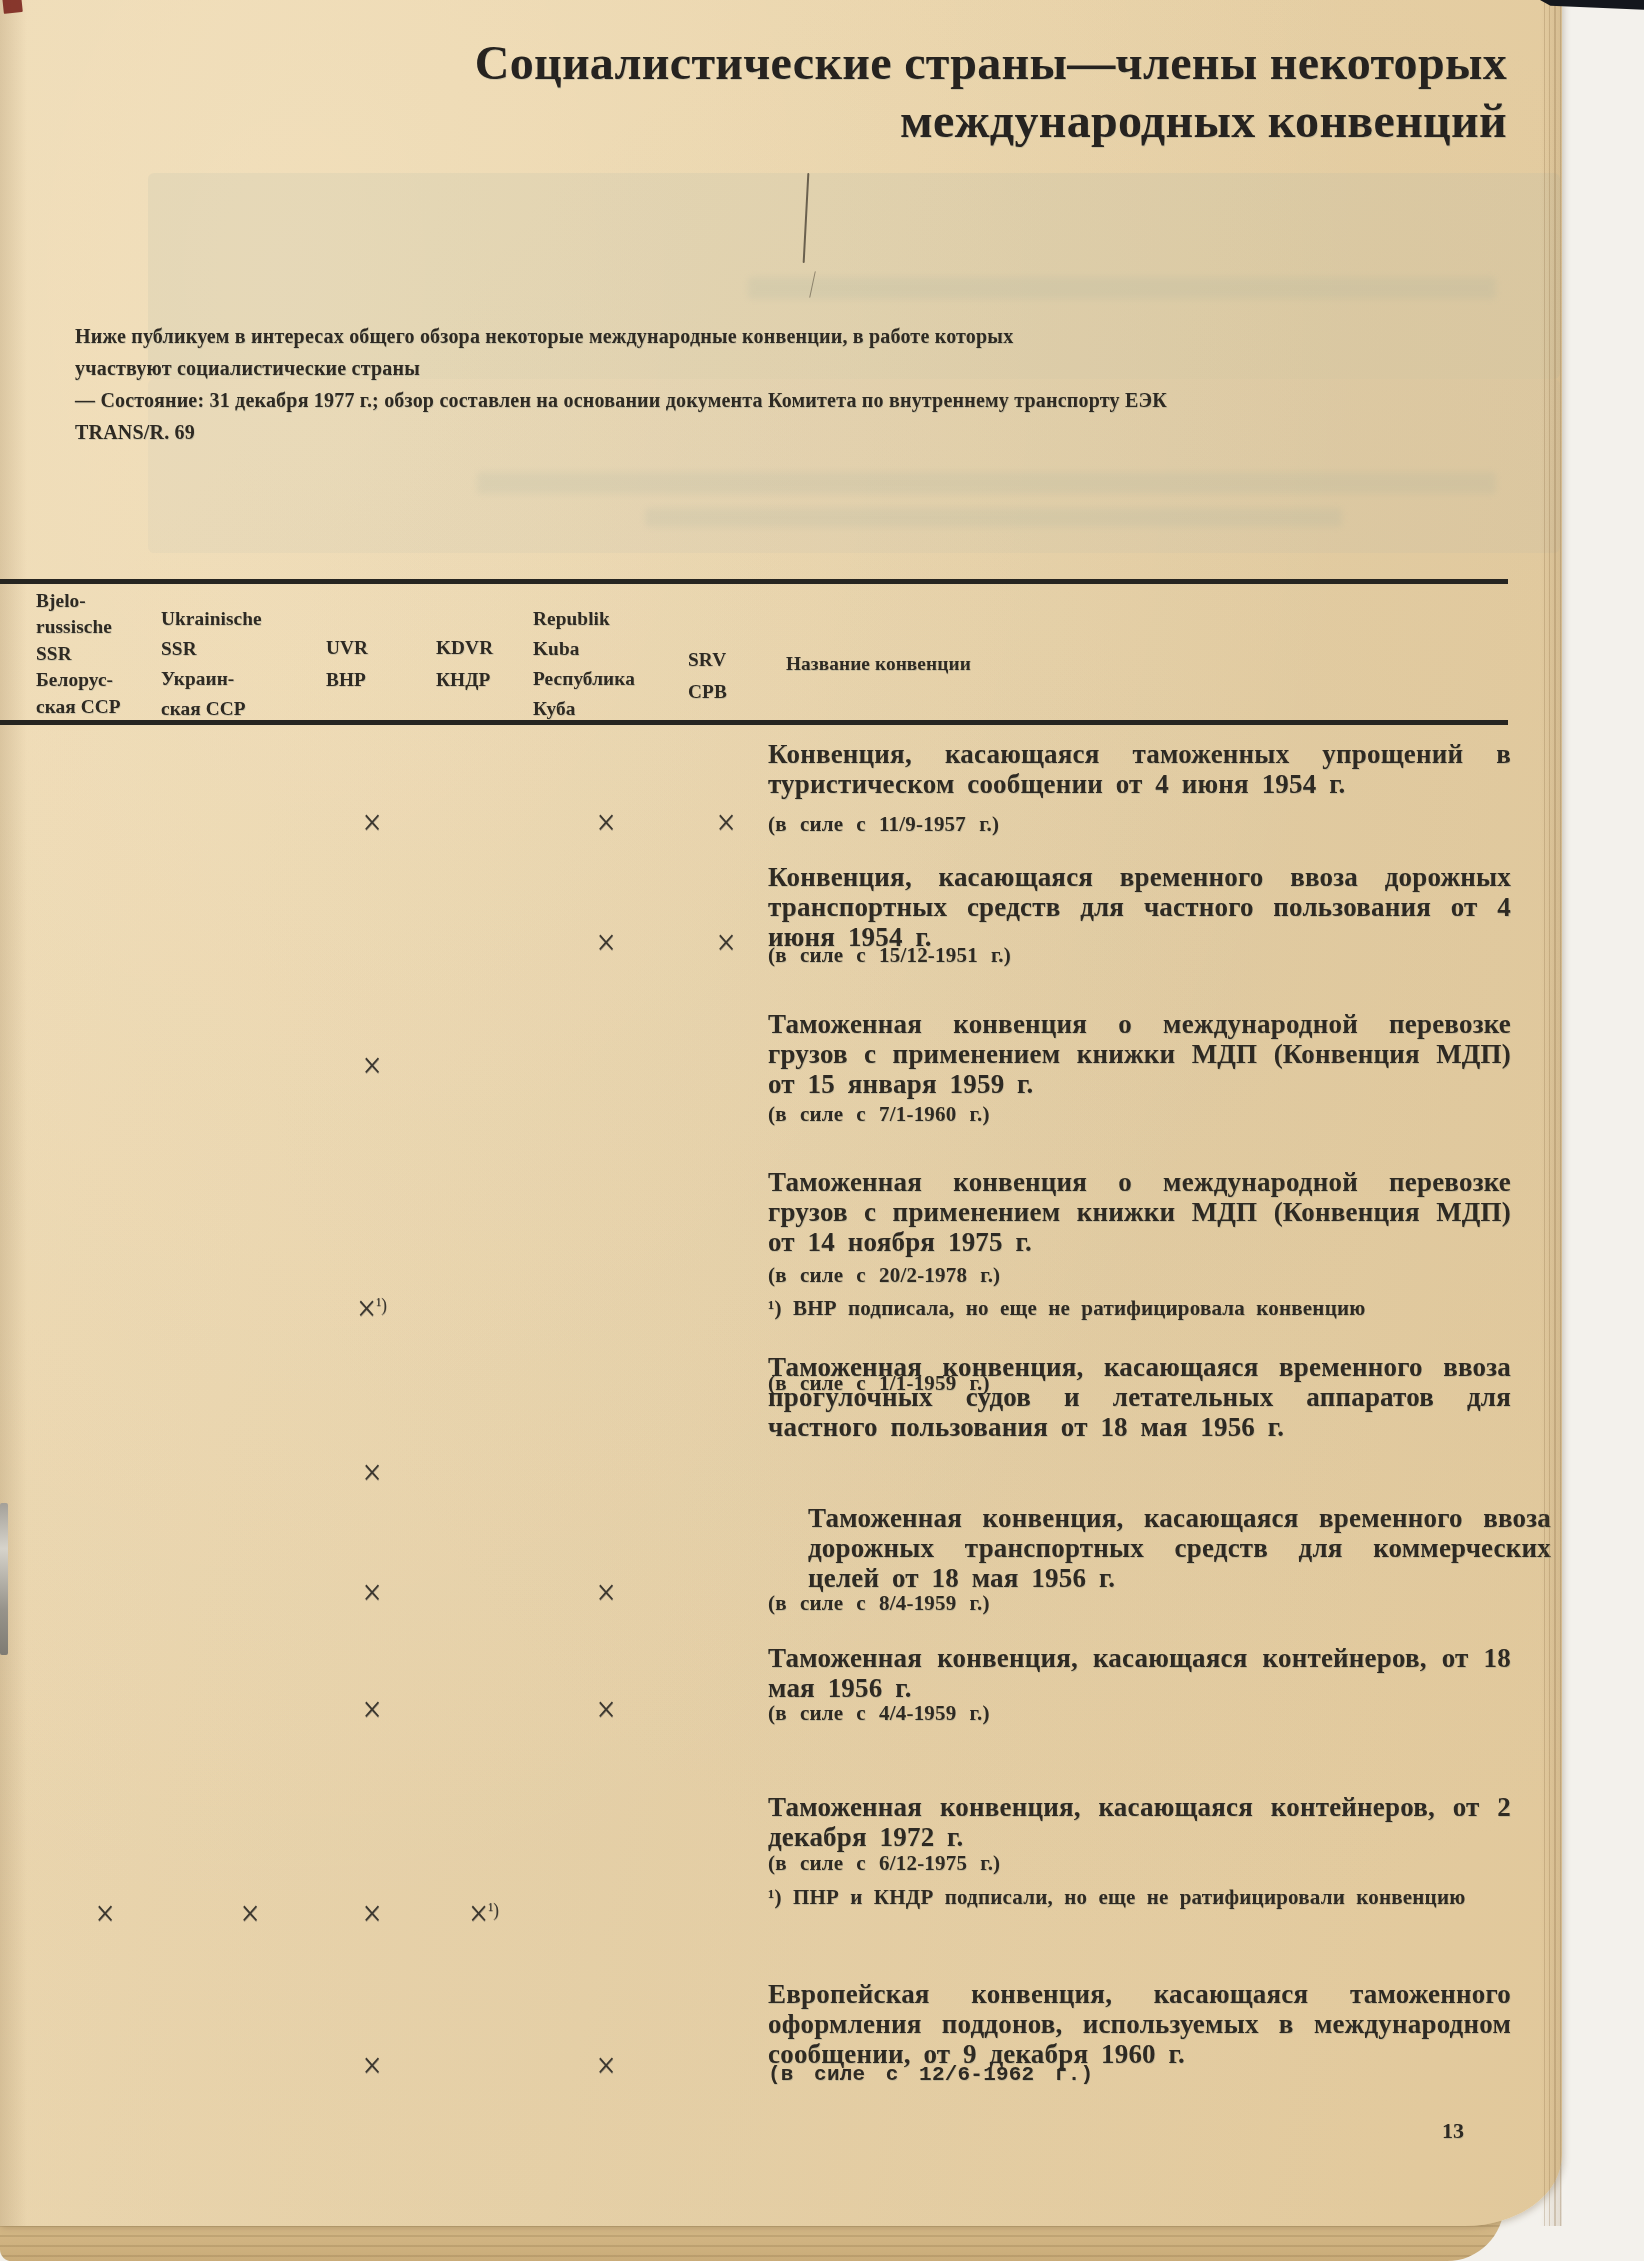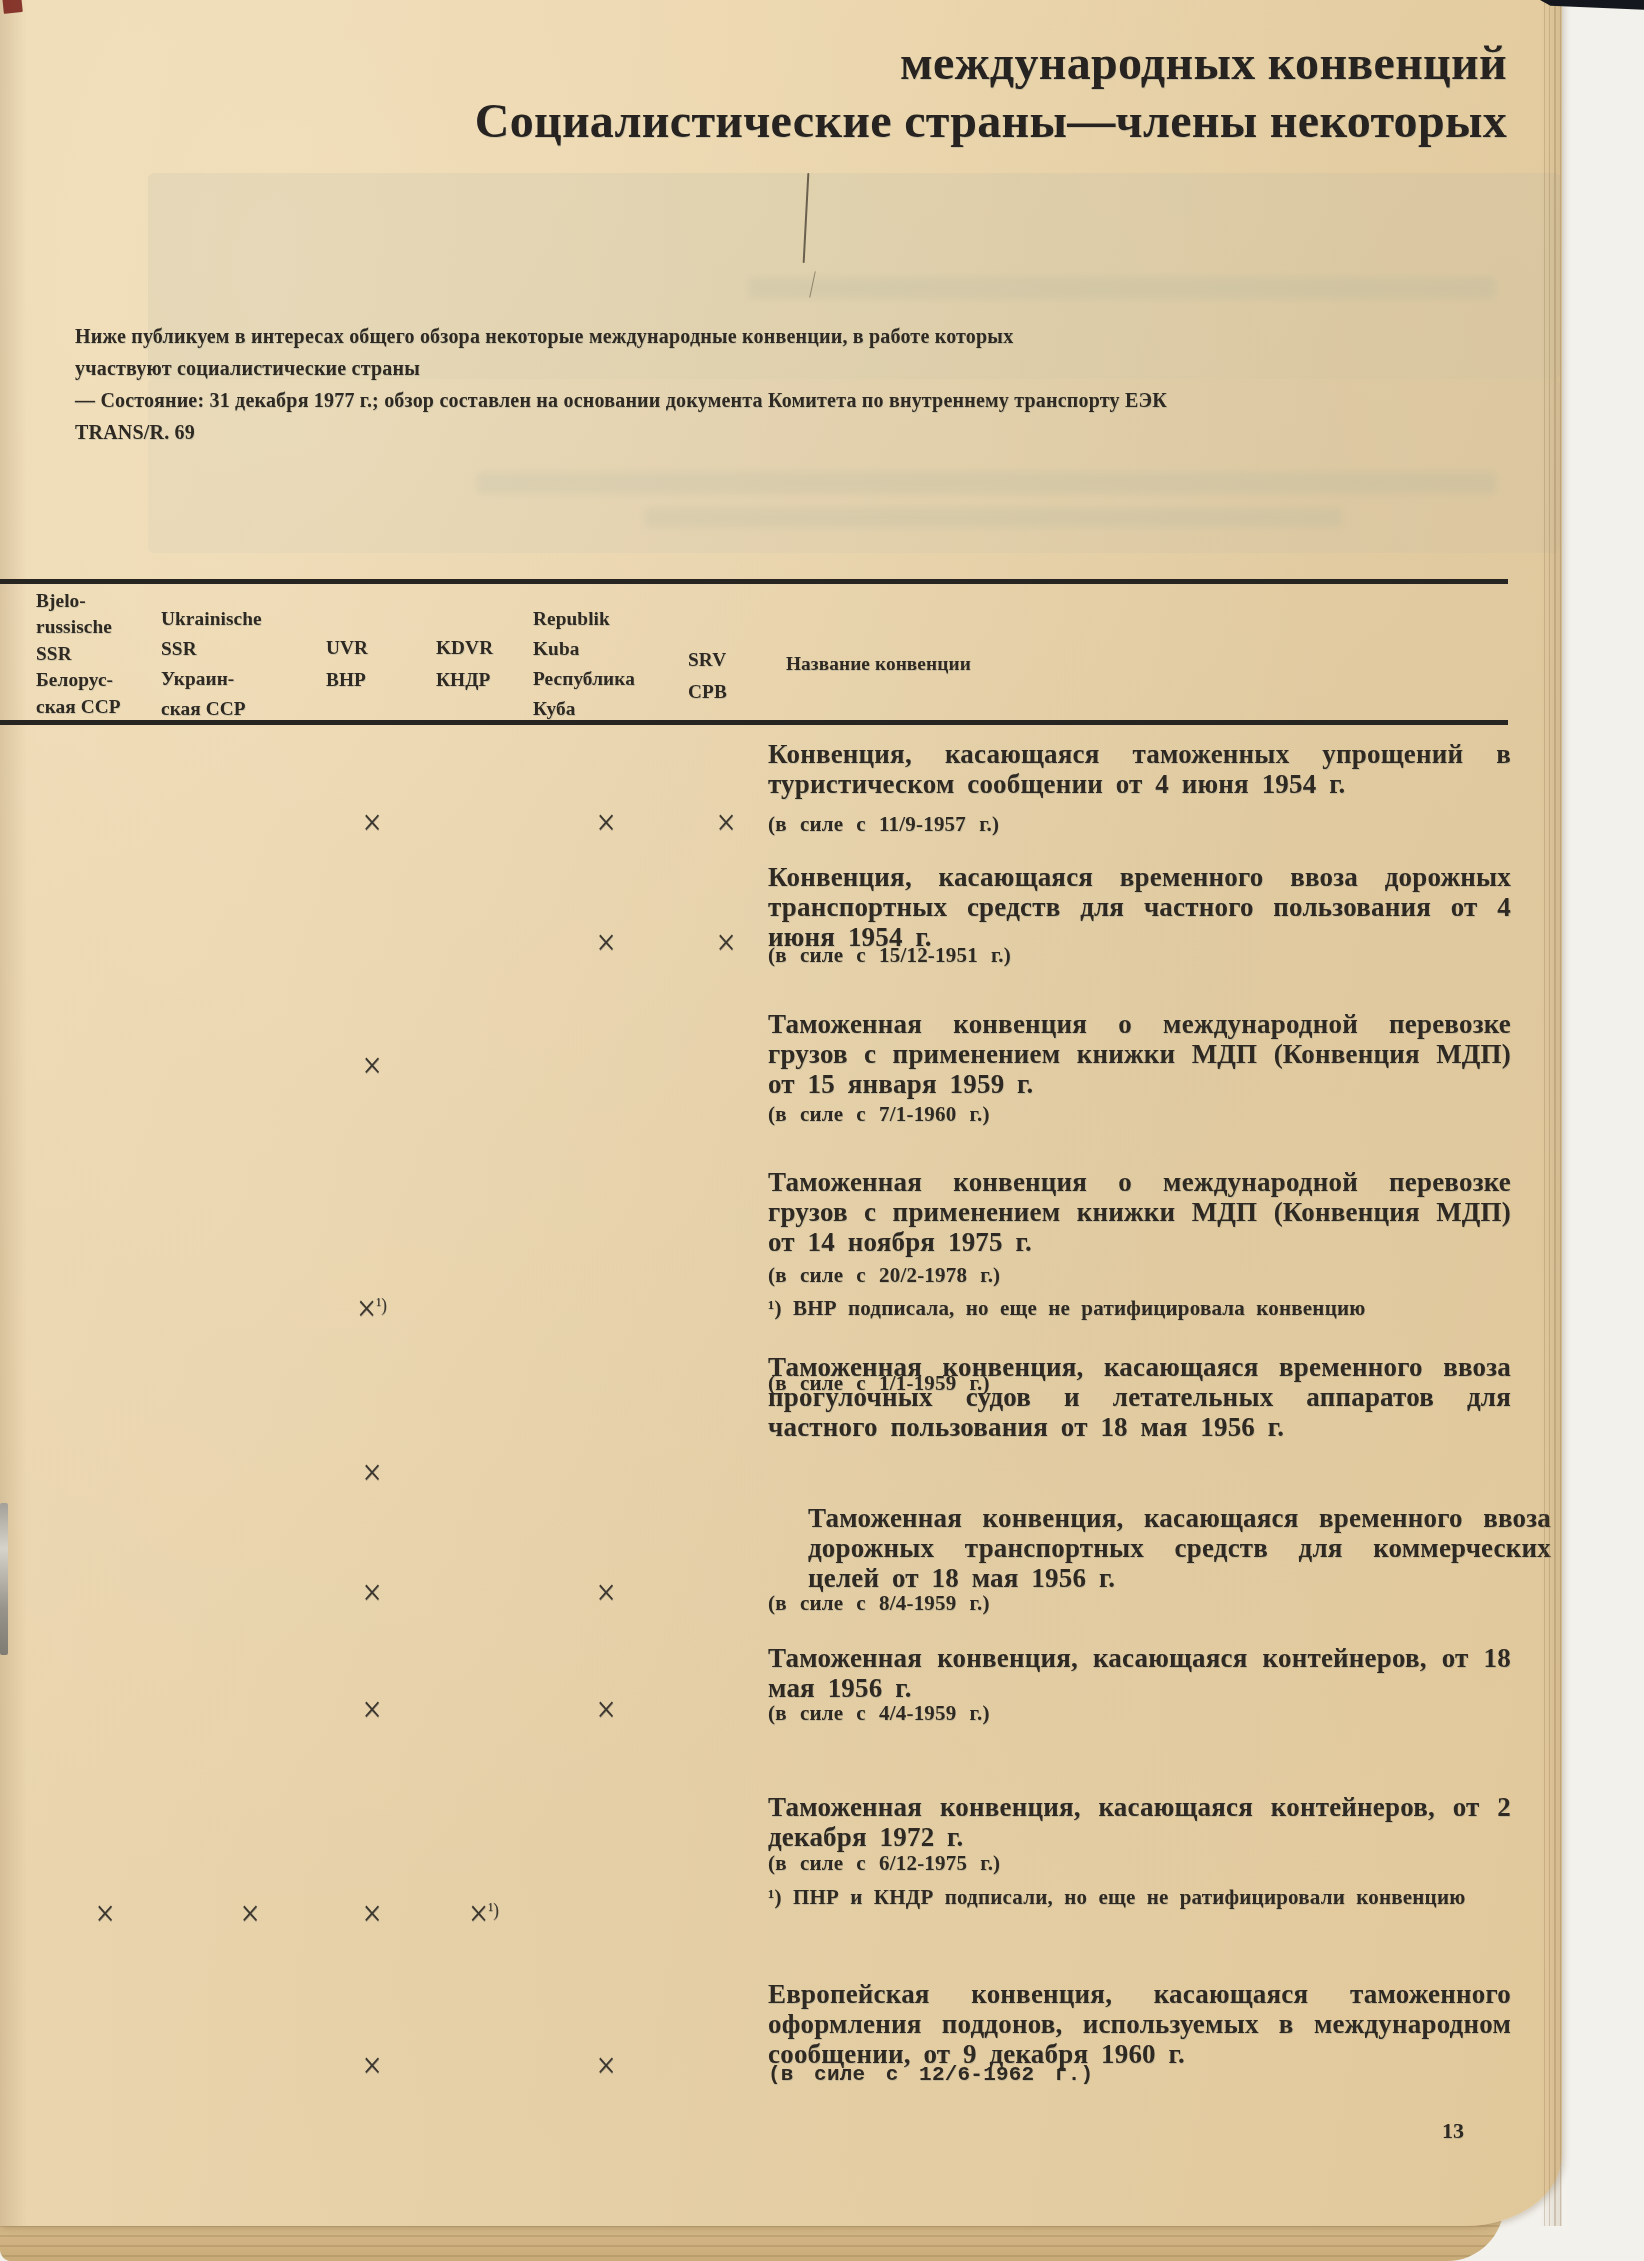--- a/index.html
+++ b/index.html
@@ -68,22 +68,22 @@
     <div class="abs ghost" style="left:477px;top:472px;width:1019px;height:22px;"></div>
     <div class="abs ghost" style="left:645px;top:508px;width:697px;height:19.3px;"></div>
 
     <div class="abs ink-stroke" style="left:805px;top:173px;width:1.9px;height:90px;transform:rotate(3deg);opacity:.75;"></div>
     <div class="abs ink-stroke" style="left:812px;top:271px;width:1.3px;height:27px;transform:rotate(12deg);opacity:.5;"></div>
 
     <div id="corner-mark" class="abs"></div>
     <div id="staple" class="abs"></div>
 
     <div id="page-title" class="abs ink" style="left:322px;top:34px;width:1185px;">
+      <div>Социалистические страны—члены некоторых</div>
       <div>международных конвенций</div>
-      <div>Социалистические страны—члены некоторых</div>
     </div>
 
     <div id="intro" class="abs ink" style="left:67px;top:320px;width:1471px;">Ниже публикуем в интересах общего обзора некоторые международные конвенции, в работе которых
 участвуют социалистические страны
 — Состояние: 31 декабря 1977 г.; обзор составлен на основании документа Комитета по внутреннему транспорту ЕЭК
 TRANS/R. 69</div>
 
     <div class="abs rule" style="left:0;top:579px;width:1508px;height:4.5px;"></div>
     <div class="abs rule" style="left:0;top:720px;width:1508px;height:4.5px;"></div>
 

